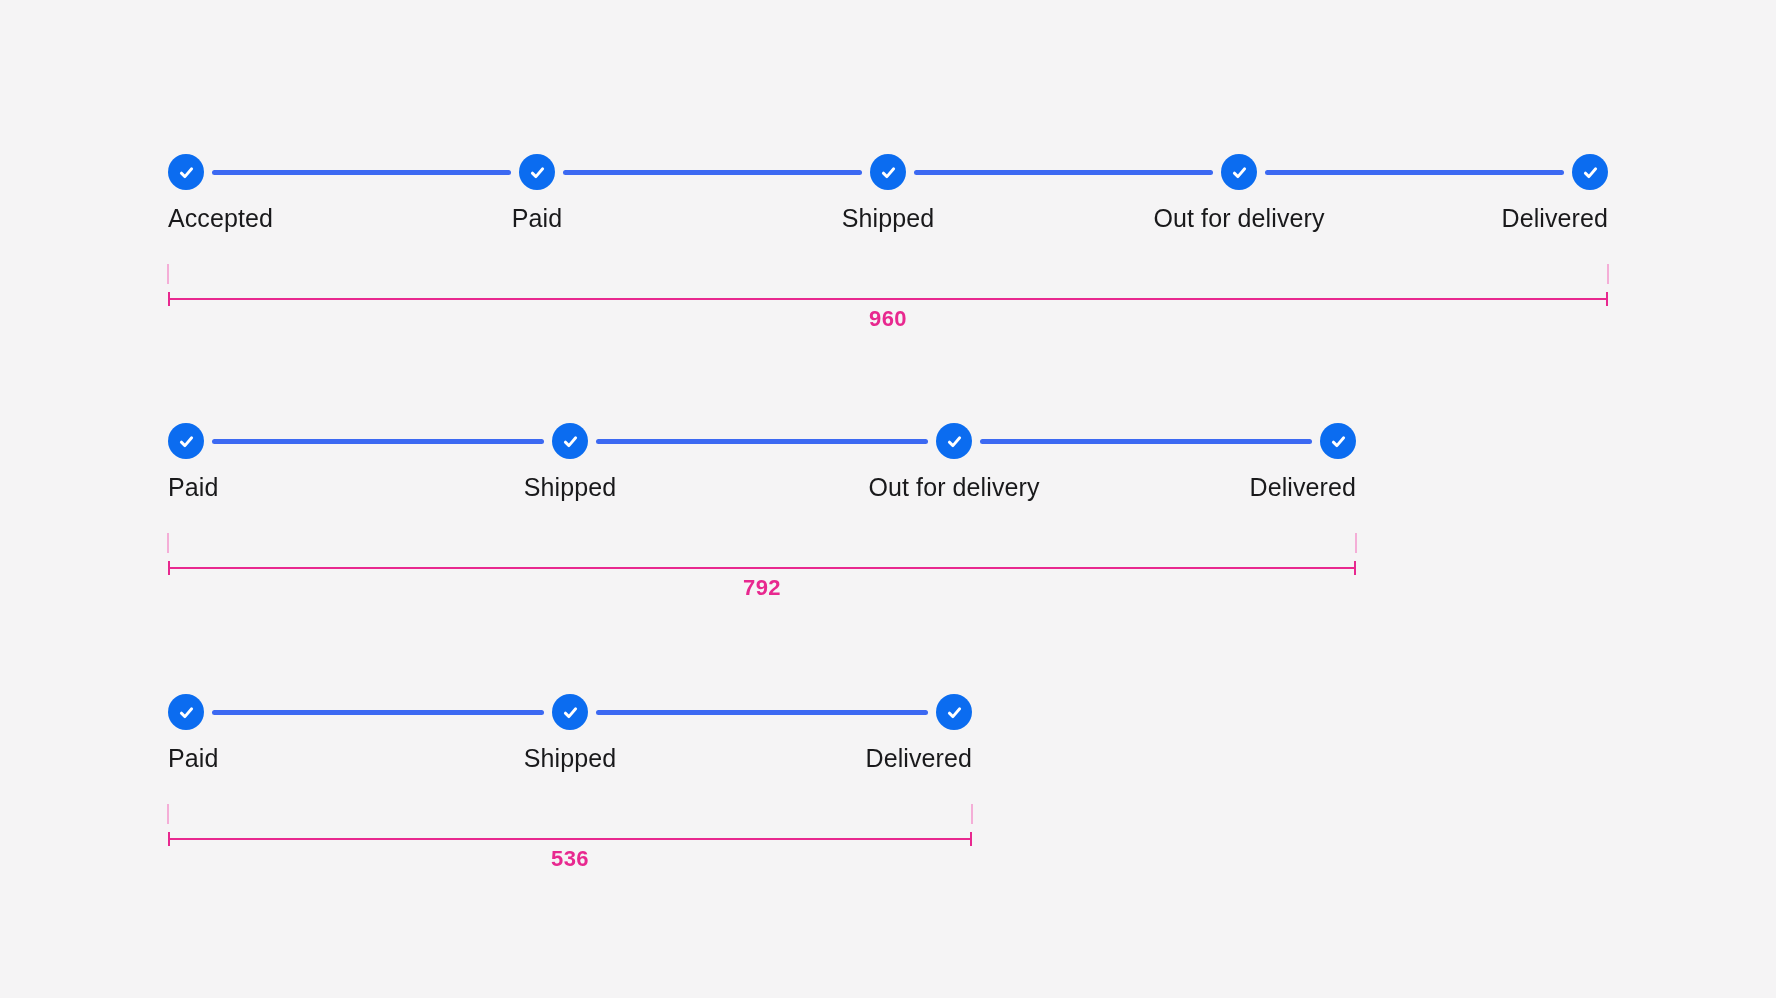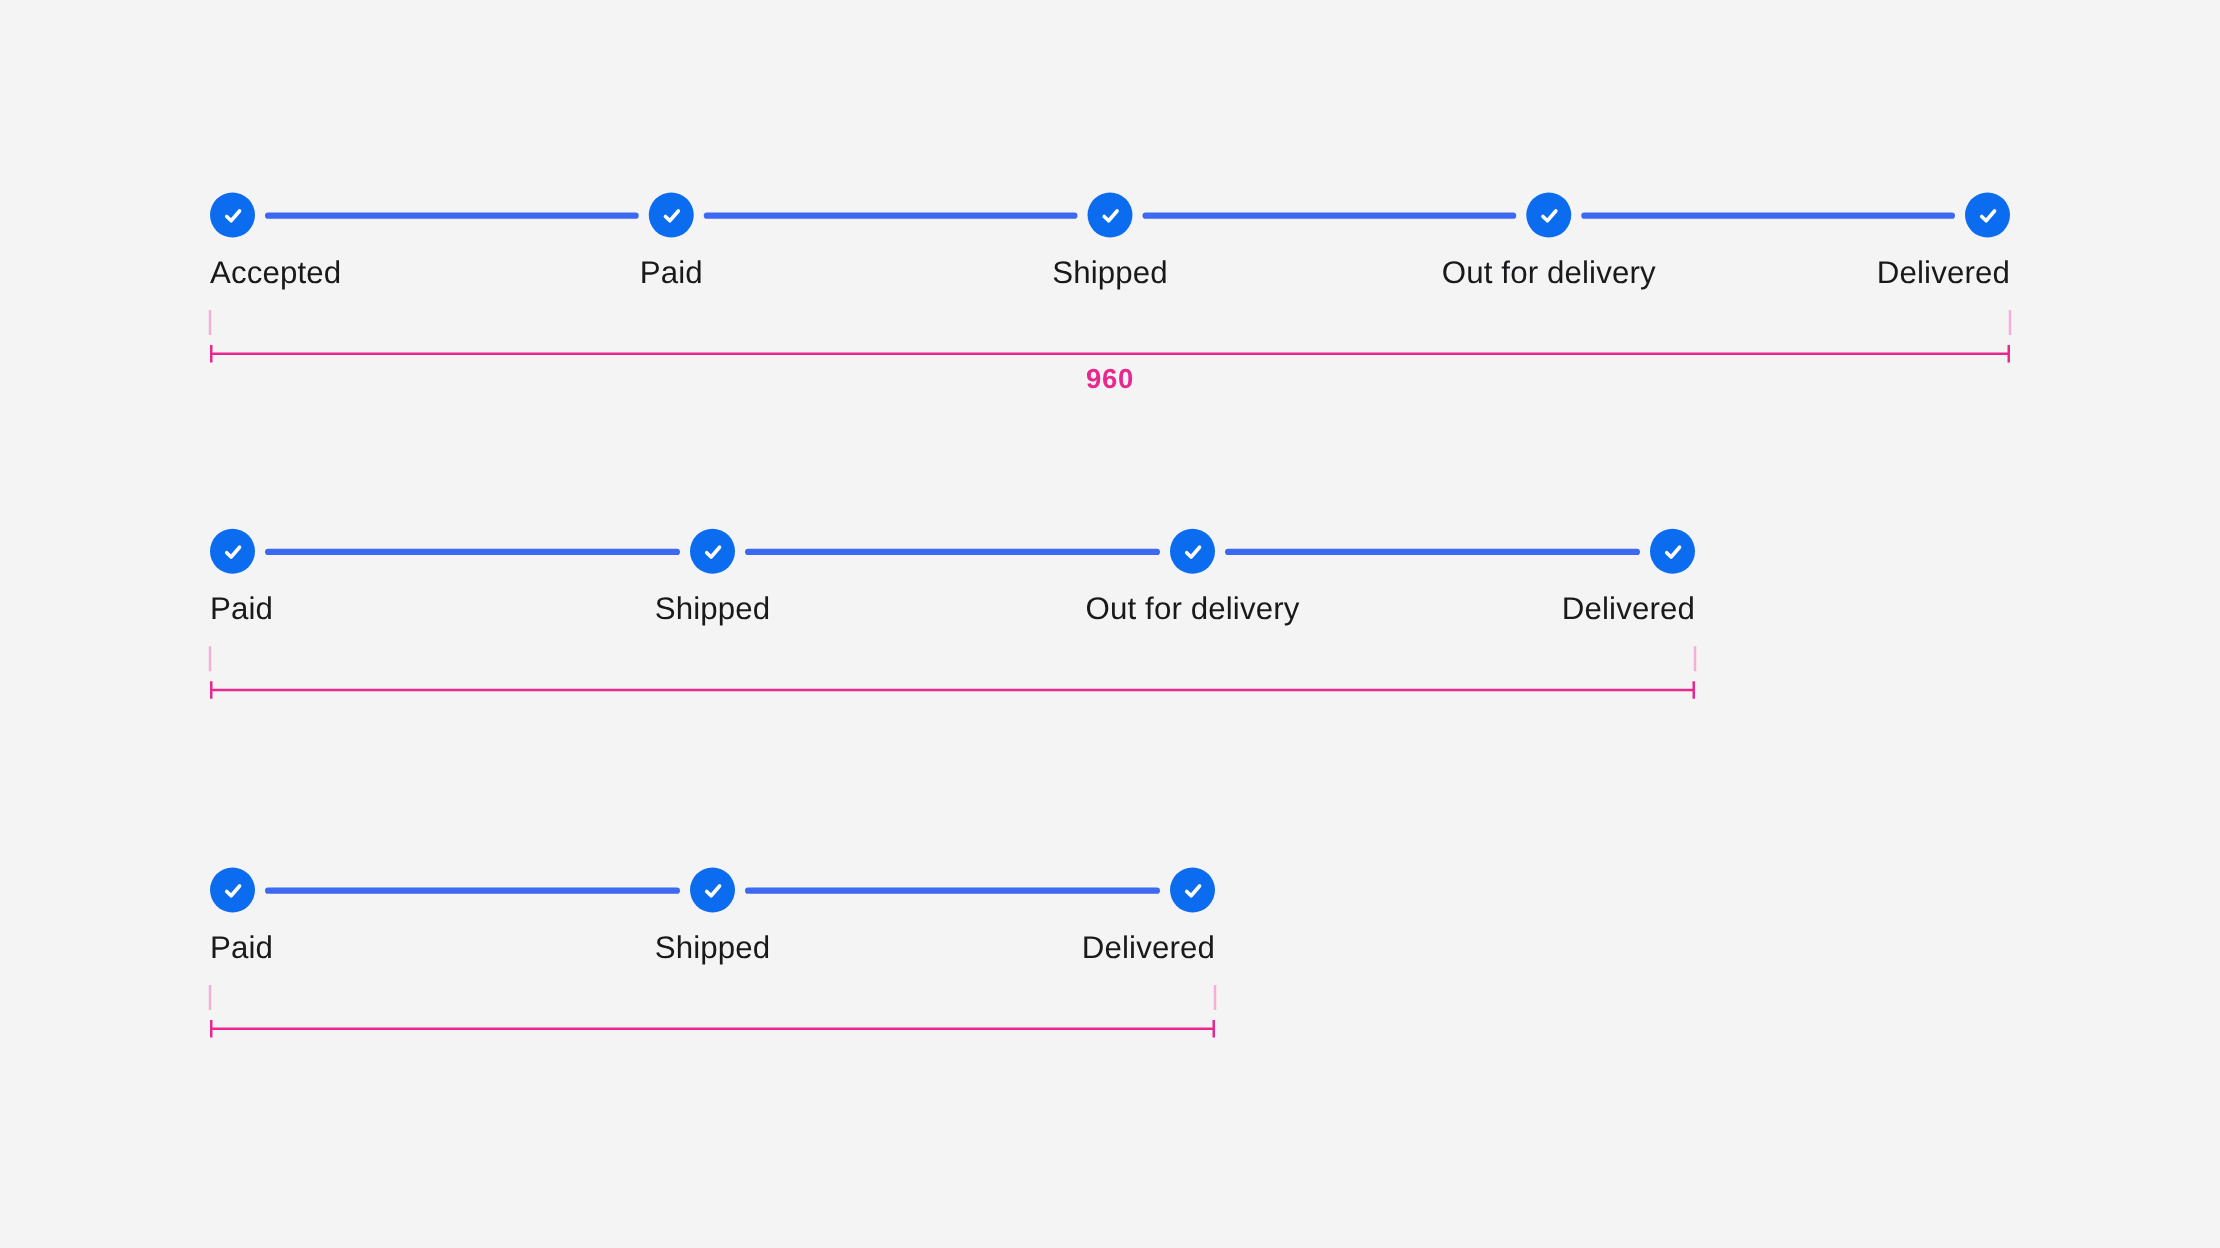--- a/index.html
+++ b/index.html
@@ -29,21 +29,21 @@
   .connector{
     position:absolute;top:15.5px;height:5px;border-radius:3px;
     background:var(--connector);
   }
   .labels{position:absolute;left:0;top:48px;width:100%;height:32px;}
   .step-label{
     position:absolute;top:0;
     font-size:25px;line-height:32px;color:var(--label);
     white-space:nowrap;letter-spacing:0.1px;
   }
-  .measure{position:absolute;left:0;top:0;width:100%;height:176px;pointer-events:none;}
+  .measure{position:absolute;left:0;top:16px;width:100%;height:176px;pointer-events:none;}
   .guide-tick{
     position:absolute;top:94px;width:2px;height:20px;
     background:var(--measure-tick);
   }
   .guide-tick.left{left:-1px;}
   .guide-tick.right{right:-1px;}
   .dim-line{position:absolute;top:122px;left:0;width:100%;height:14px;}
   .dim-line .rule{
     position:absolute;left:0;top:6px;width:100%;height:2px;
     background:var(--measure-line);
@@ -149,20 +149,21 @@
         <div class="step-label" style="right: 0px;">Delivered</div>
       </div>
       <div class="measure">
         <span class="guide-tick left"></span>
         <span class="guide-tick right"></span>
         <div class="dim-line">
           <span class="rule"></span>
           <span class="cap left"></span>
           <span class="cap right"></span>
         </div>
+        <div class="dim-value">792</div>
       </div>
     </section>
     <section class="spec-row" style="left: 168px; top: 694px; width: 804px;">
       <div class="track">
         <div class="step-circle" style="left: 0px;">
           <svg width="19" height="19" viewBox="0 0 24 24" fill="none">
             <path d="M5.5 12.8 L10 17.2 L18.5 7.3" stroke="#ffffff" stroke-width="3.6" stroke-linecap="round" stroke-linejoin="round"></path>
           </svg>
         </div>
         <div class="connector" style="left: 44px; width: 332px;"></div>
@@ -184,15 +185,16 @@
         <div class="step-label" style="right: 0px;">Delivered</div>
       </div>
       <div class="measure">
         <span class="guide-tick left"></span>
         <span class="guide-tick right"></span>
         <div class="dim-line">
           <span class="rule"></span>
           <span class="cap left"></span>
           <span class="cap right"></span>
         </div>
+        <div class="dim-value">536</div>
       </div>
     </section>
   </div>
 
 </body></html>

